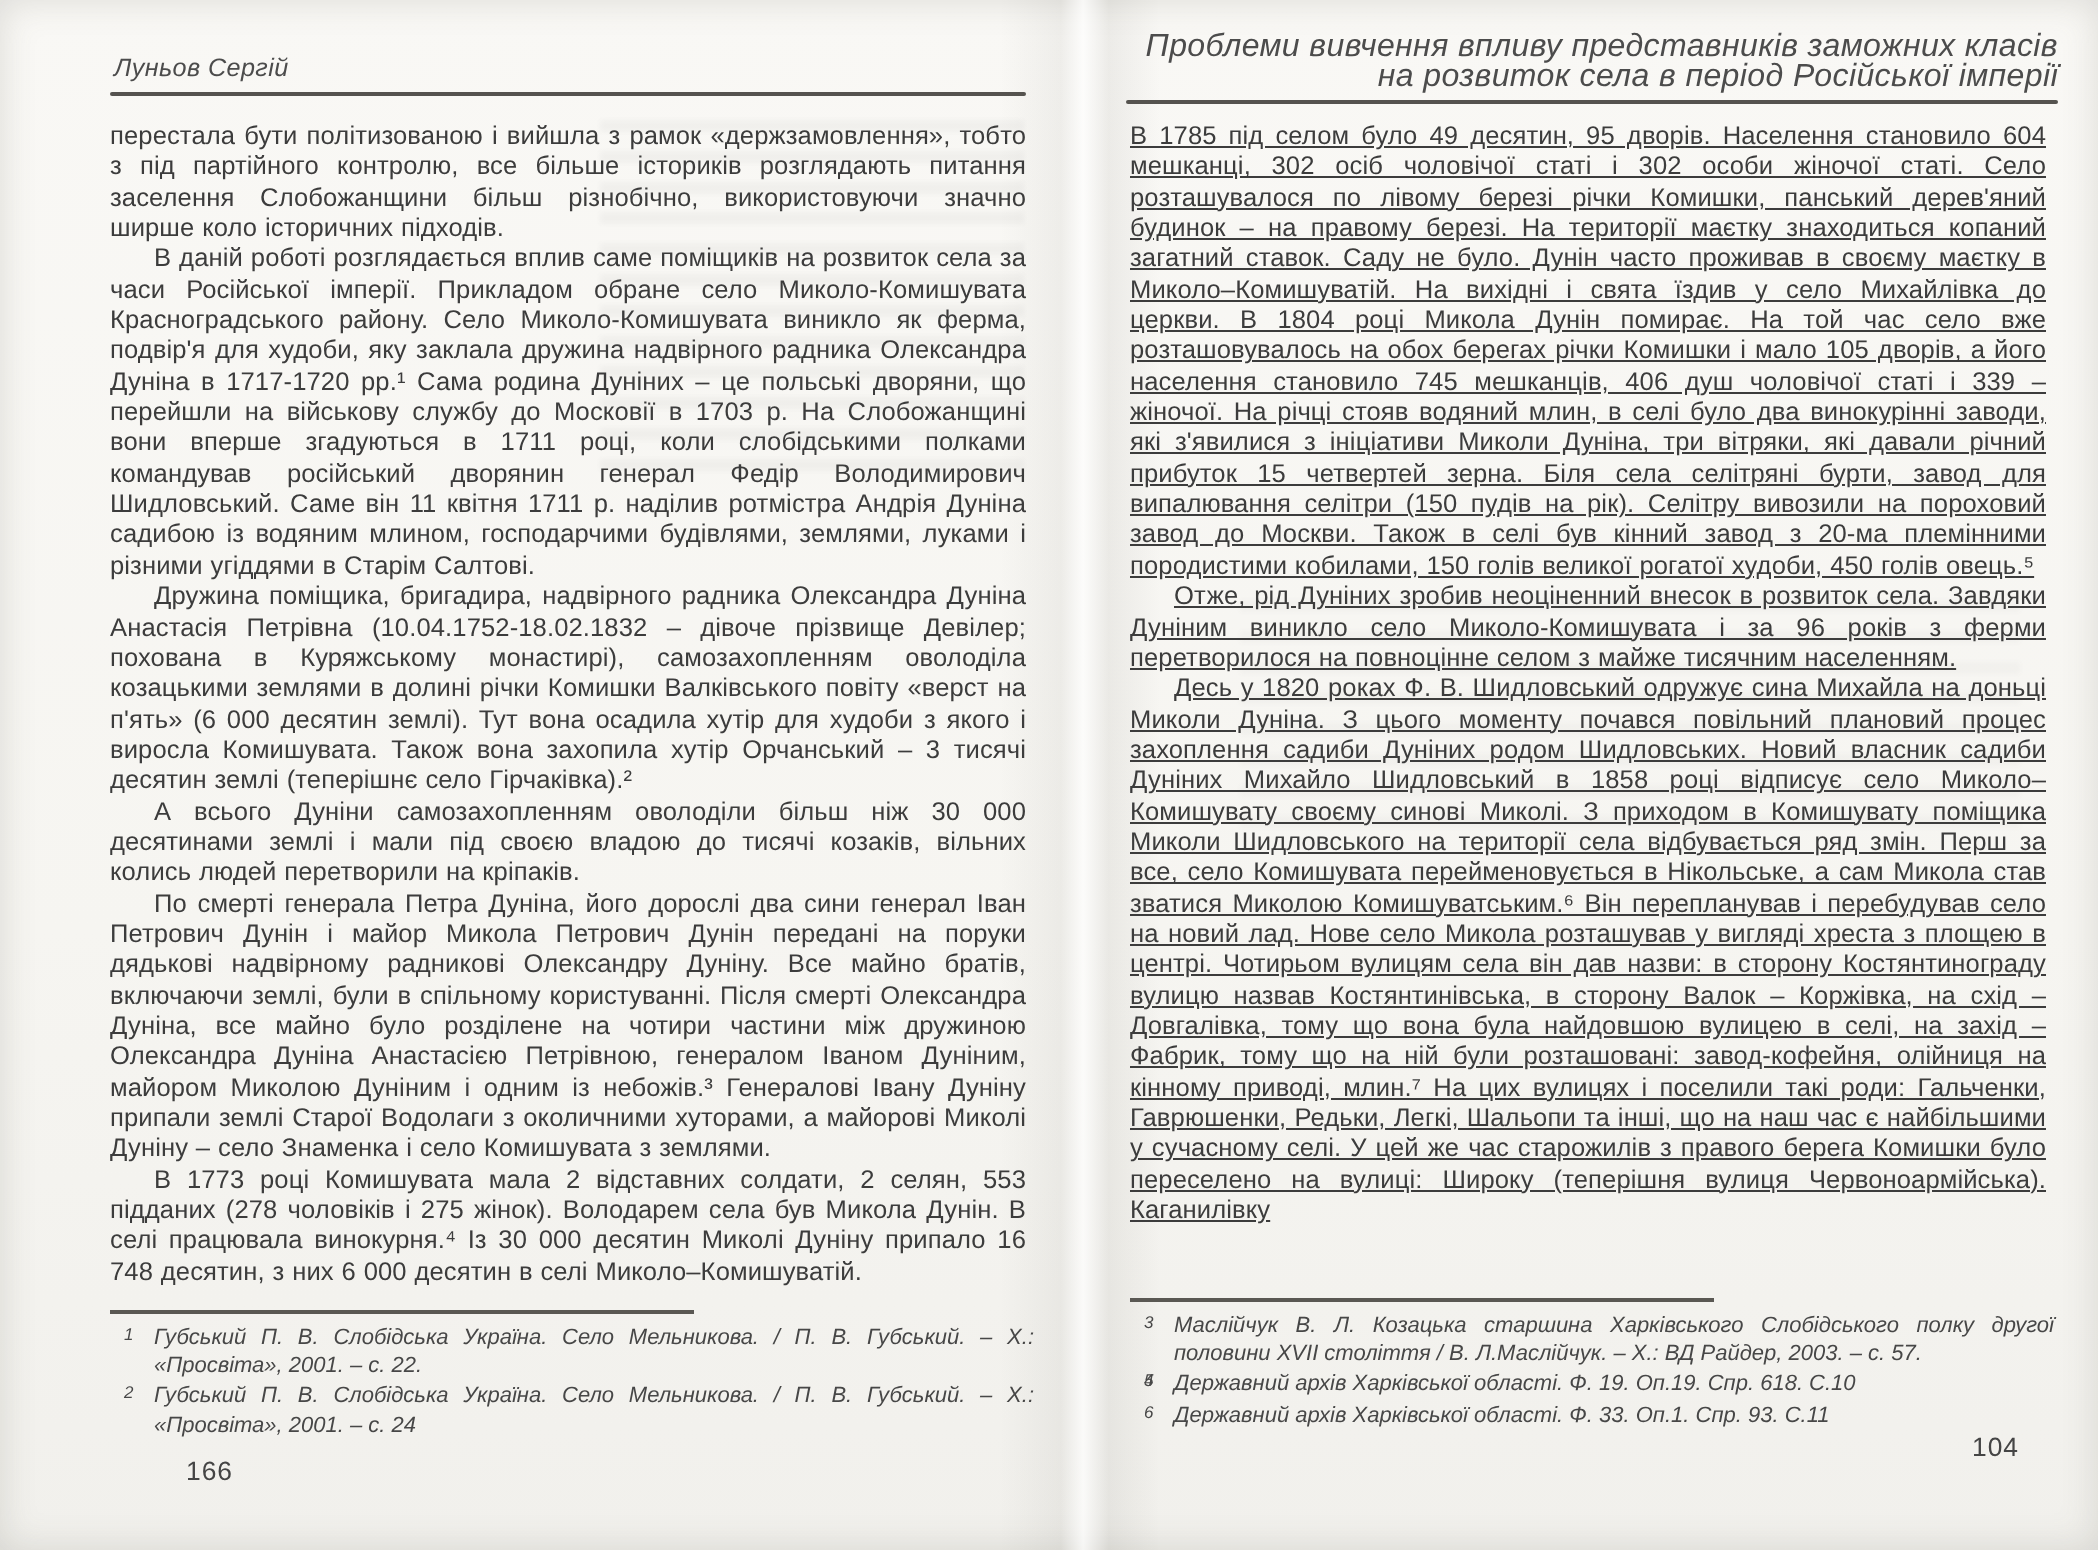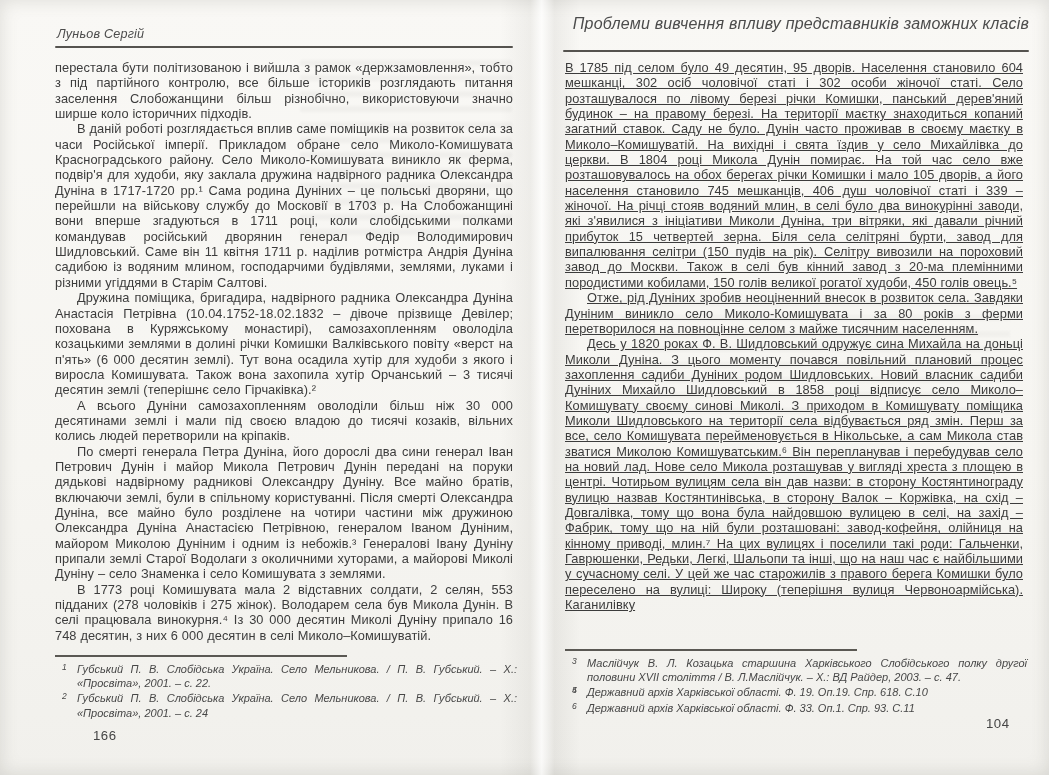--- a/index.html
+++ b/index.html
@@ -122,34 +122,35 @@
     </div>
 
     <div class="page-num">166</div>
   </div>
 
   <div class="binding"></div>
 
   <div class="page right">
     <div class="running-head">
       <div>Проблеми вивчення впливу представників заможних класів</div>
+      <div>на розвиток села в період Російської імперії</div>
     </div>
     <div class="head-rule"></div>
 
     <div class="body-text">
       <p>В 1785 під селом було 49 десятин, 95 дворів. Населення становило 604 мешканці, 302 осіб чоловічої статі і 302 особи жіночої статі. Село розташувалося по лівому березі річки Комишки, панський дерев'яний будинок – на правому березі. На території маєтку знаходиться копаний загатний ставок. Саду не було. Дунін часто проживав в своєму маєтку в Миколо–Комишуватій. На вихідні і свята їздив у село Михайлівка до церкви. В 1804 році Микола Дунін помирає. На той час село вже розташовувалось на обох берегах річки Комишки і мало 105 дворів, а його населення становило 745 мешканців, 406 душ чоловічої статі і 339 – жіночої. На річці стояв водяний млин, в селі було два винокурінні заводи, які з'явилися з ініціативи Миколи Дуніна, три вітряки, які давали річний прибуток 15 четвертей зерна. Біля села селітряні бурти, завод для випалювання селітри (150 пудів на рік). Селітру вивозили на пороховий завод до Москви. Також в селі був кінний завод з 20-ма племінними породистими кобилами, 150 голів великої рогатої худоби, 450 голів овець.⁵</p>
-      <p class="indent">Отже, рід Дуніних зробив неоціненний внесок в розвиток села. Завдяки Дуніним виникло село Миколо-Комишувата і за 80 років з ферми перетворилося на повноцінне селом з майже тисячним населенням.</p>
+      <p class="indent">Отже, рід Дуніних зробив неоціненний внесок в розвиток села. Завдяки Дуніним виникло село Миколо-Комишувата і за 96 років з ферми перетворилося на повноцінне селом з майже тисячним населенням.</p>
       <p class="indent">Десь у 1820 роках Ф. В. Шидловський одружує сина Михайла на доньці Миколи Дуніна. З цього моменту почався повільний плановий процес захоплення садиби Дуніних родом Шидловських. Новий власник садиби Дуніних Михайло Шидловський в 1858 році відписує село Миколо–Комишувату своєму синові Миколі. З приходом в Комишувату поміщика Миколи Шидловського на території села відбувається ряд змін. Перш за все, село Комишувата перейменовується в Нікольське, а сам Микола став зватися Миколою Комишуватським.⁶ Він перепланував і перебудував село на новий лад. Нове село Микола розташував у вигляді хреста з площею в центрі. Чотирьом вулицям села він дав назви: в сторону Костянтинограду вулицю назвав Костянтинівська, в сторону Валок – Коржівка, на схід – Довгалівка, тому що вона була найдовшою вулицею в селі, на захід – Фабрик, тому що на ній були розташовані: завод-кофейня, олійниця на кінному приводі, млин.⁷ На цих вулицях і поселили такі роди: Гальченки, Гаврюшенки, Редьки, Легкі, Шальопи та інші, що на наш час є найбільшими у сучасному селі. У цей же час старожилів з правого берега Комишки було переселено на вулиці: Широку (теперішня вулиця Червоноармійська). Каганилівку</p>
     </div>
 
     <div class="fn-rule"></div>
     <div class="footnotes">
       <div class="fn">
         <span class="fn-num">3</span>
-        <span>Маслійчук В. Л. Козацька старшина Харківського Слобідського полку другої половини XVII століття / В. Л.Маслійчук. – Х.: ВД Райдер, 2003. – с. 47.</span>
+        <span>Маслійчук В. Л. Козацька старшина Харківського Слобідського полку другої половини XVII століття / В. Л.Маслійчук. – Х.: ВД Райдер, 2003. – с. 57.</span>
       </div>
       <div class="fn">
         <span class="fn-num">4</span>
       </div>
       <div class="fn">
         <span class="fn-num">5</span>
         <span>Державний архів Харківської області. Ф. 19. Оп.19. Спр. 618. С.10</span>
       </div>
       <div class="fn">
         <span class="fn-num">6</span>

